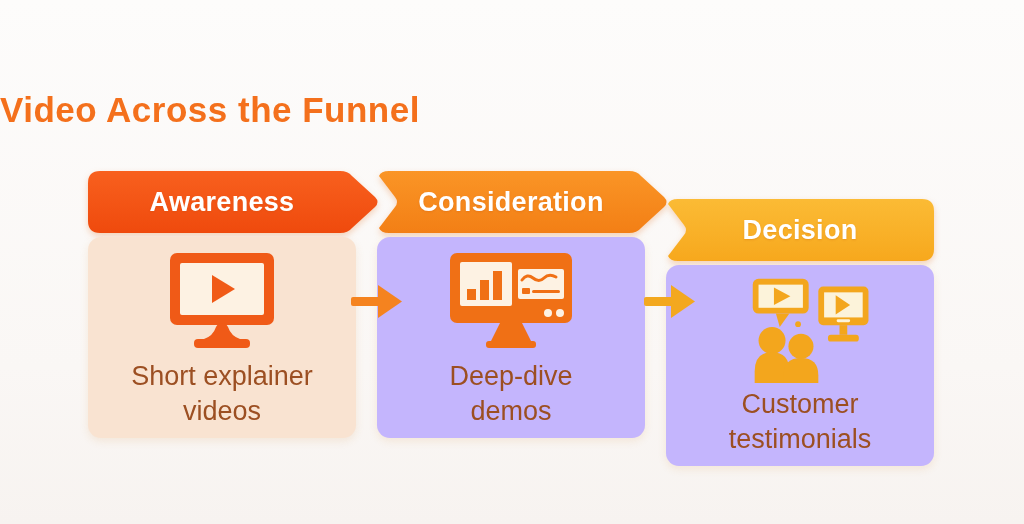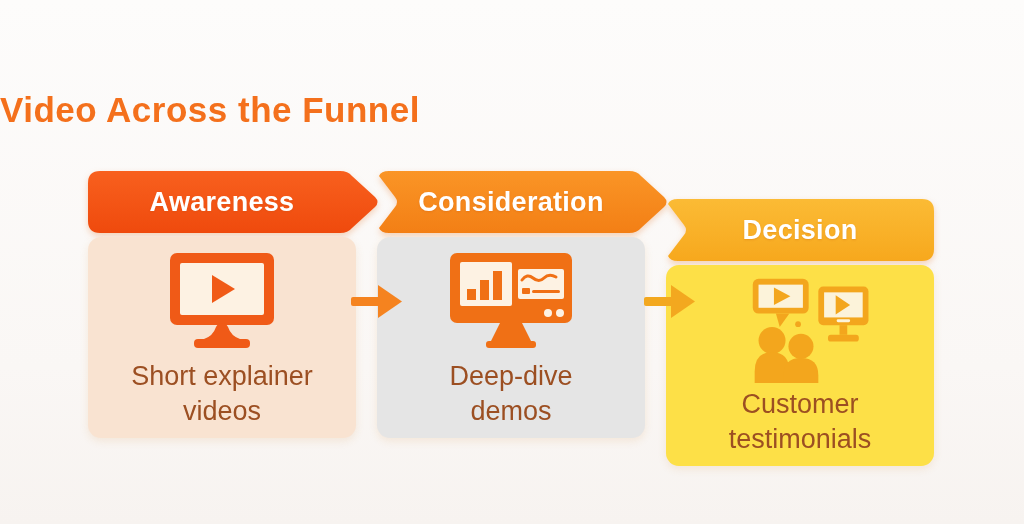--- a/index.html
+++ b/index.html
@@ -48,22 +48,22 @@
   }
   .card {
     position: absolute;
     top: 66px; left: 0;
     width: 268px; height: 201px;
     border-radius: 13px;
     box-shadow: 0 3px 8px rgba(215,140,60,0.14);
     display: flex; flex-direction: column; align-items: center;
   }
   .card-1 { background: #f9e3d1; }
-  .card-2 { background: #e5e5e5; }
-  .card-3 { background: #fde047; }
+  .card-2 { background: #c4b5fd; }
+  .card-3 { background: #c4b5fd; }
   .card-icon { margin-top: 12px; height: 104px; display: flex; align-items: center; justify-content: center; }
   .caption {
     margin-top: 6px;
     text-align: center;
     font-size: 27px;
     line-height: 35px;
     color: #9c4f22;
     white-space: pre-line;
   }
   .connector {

